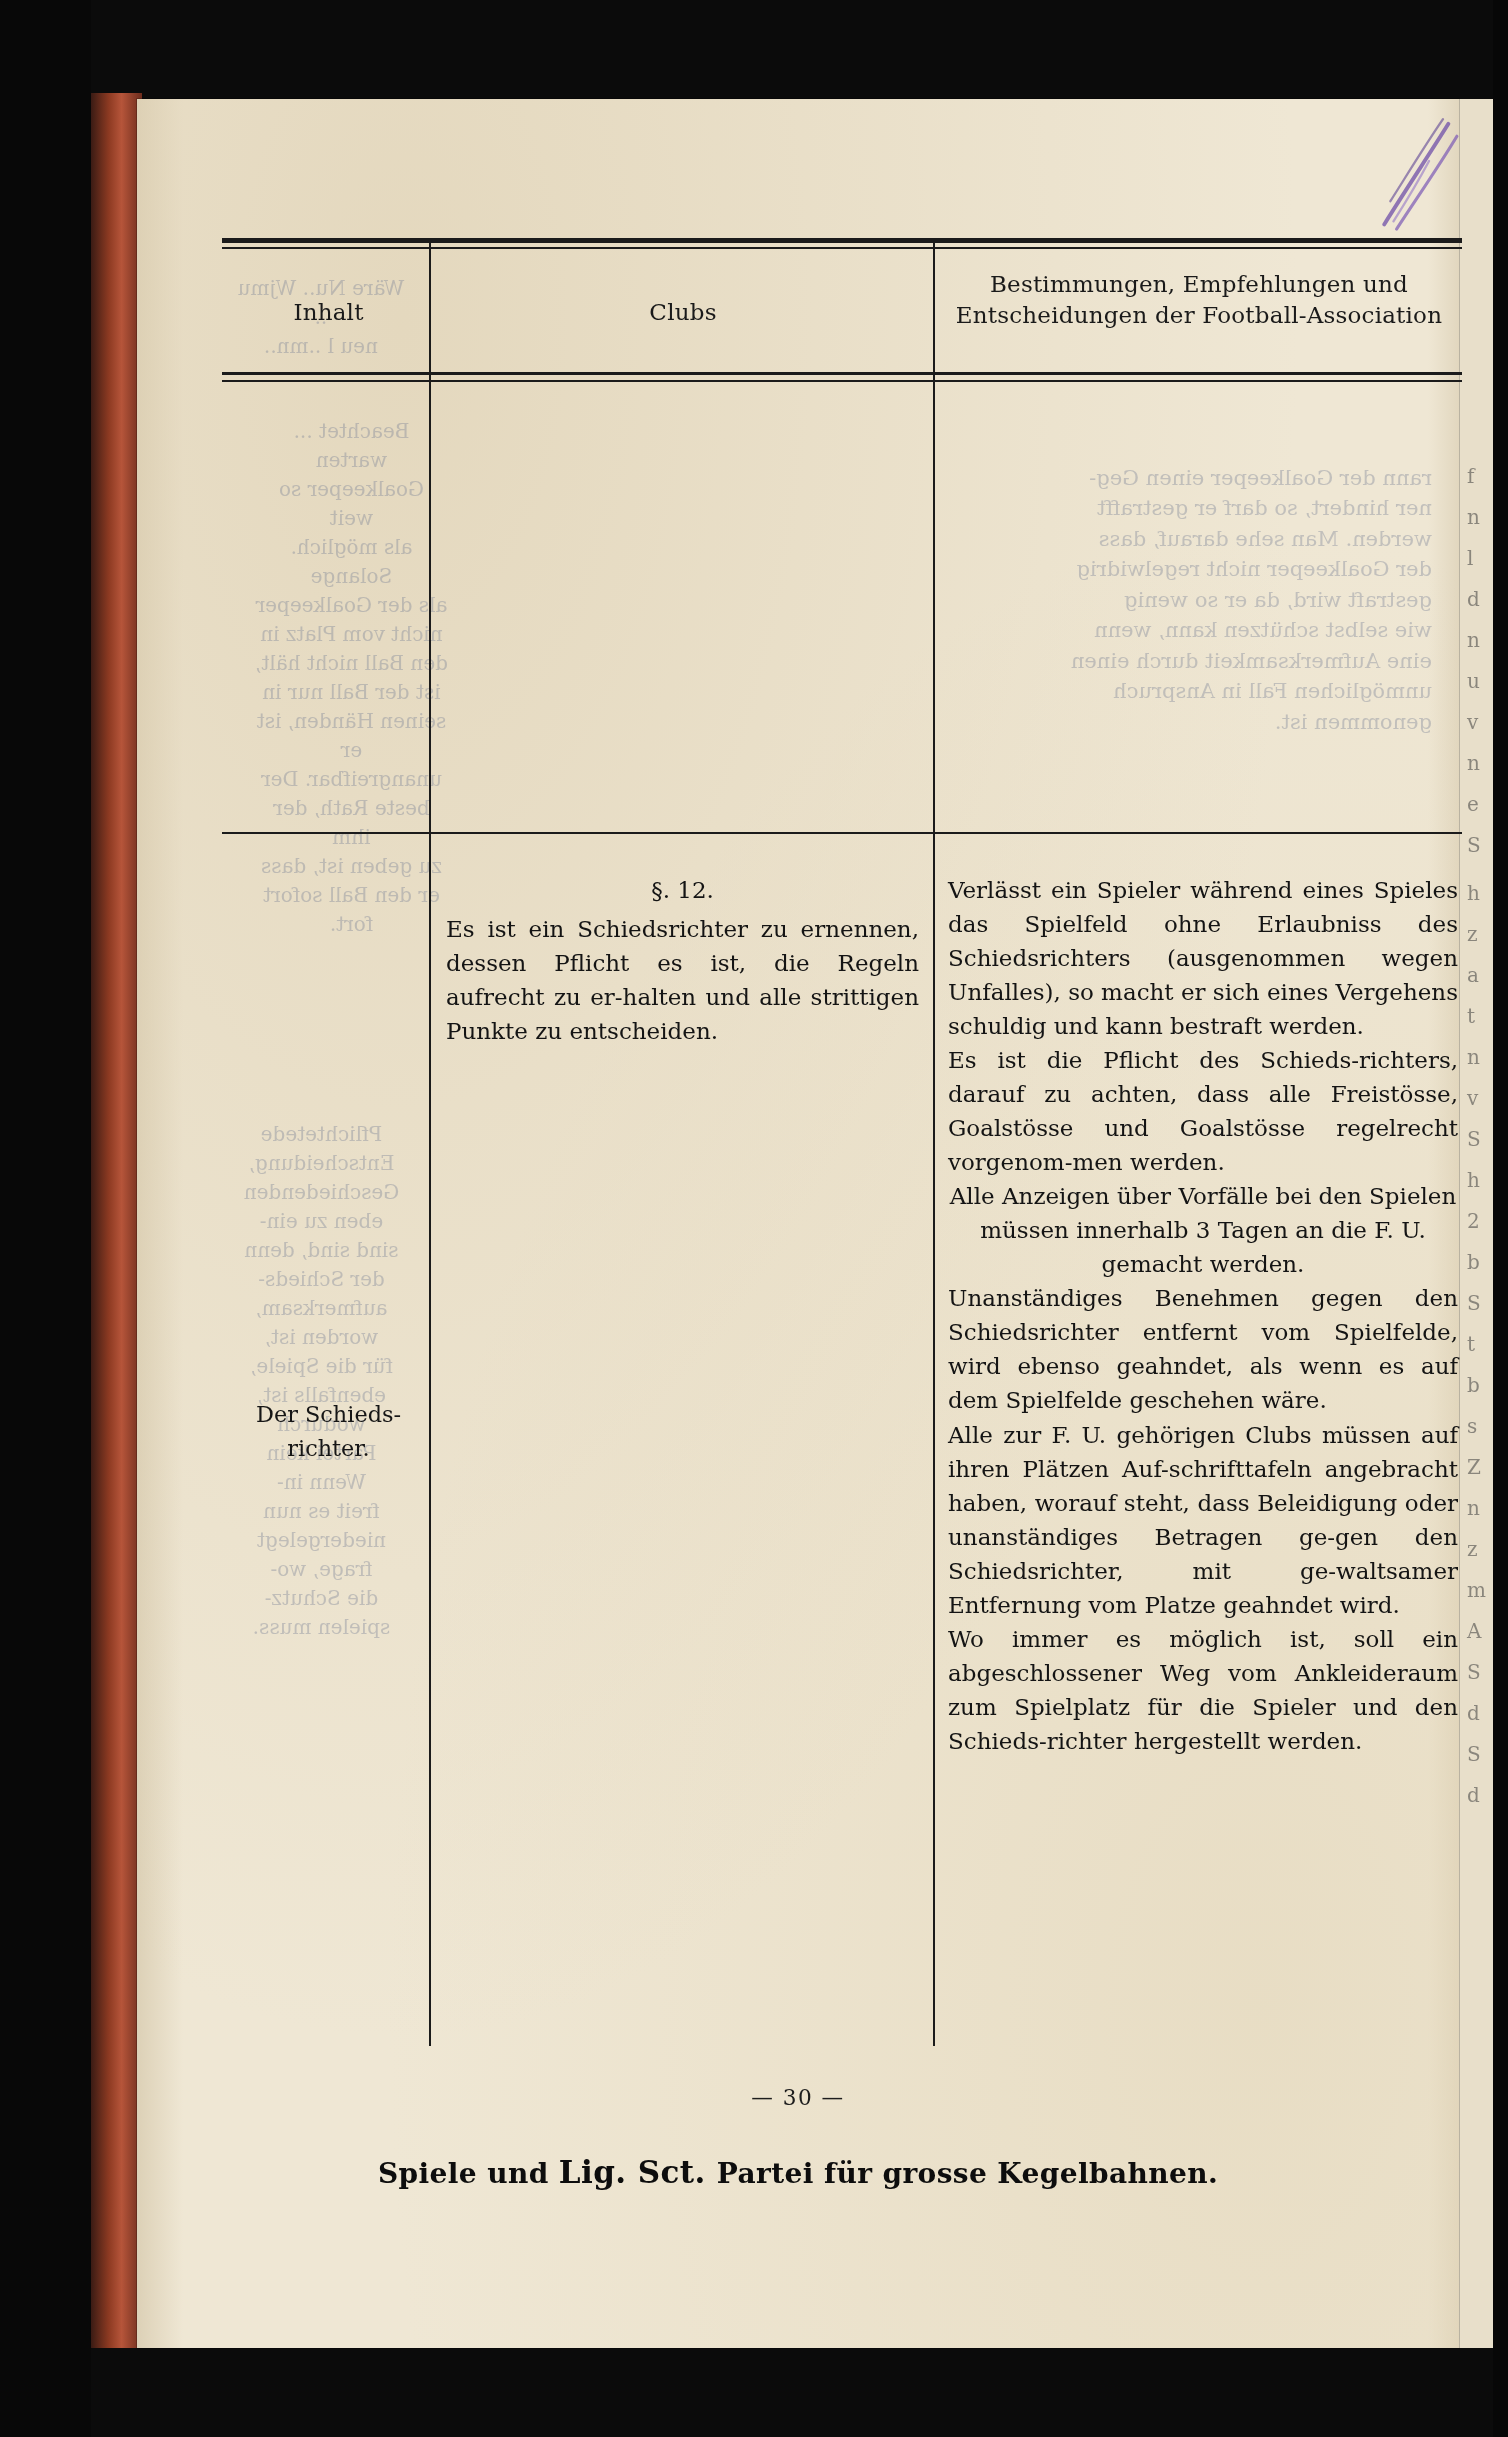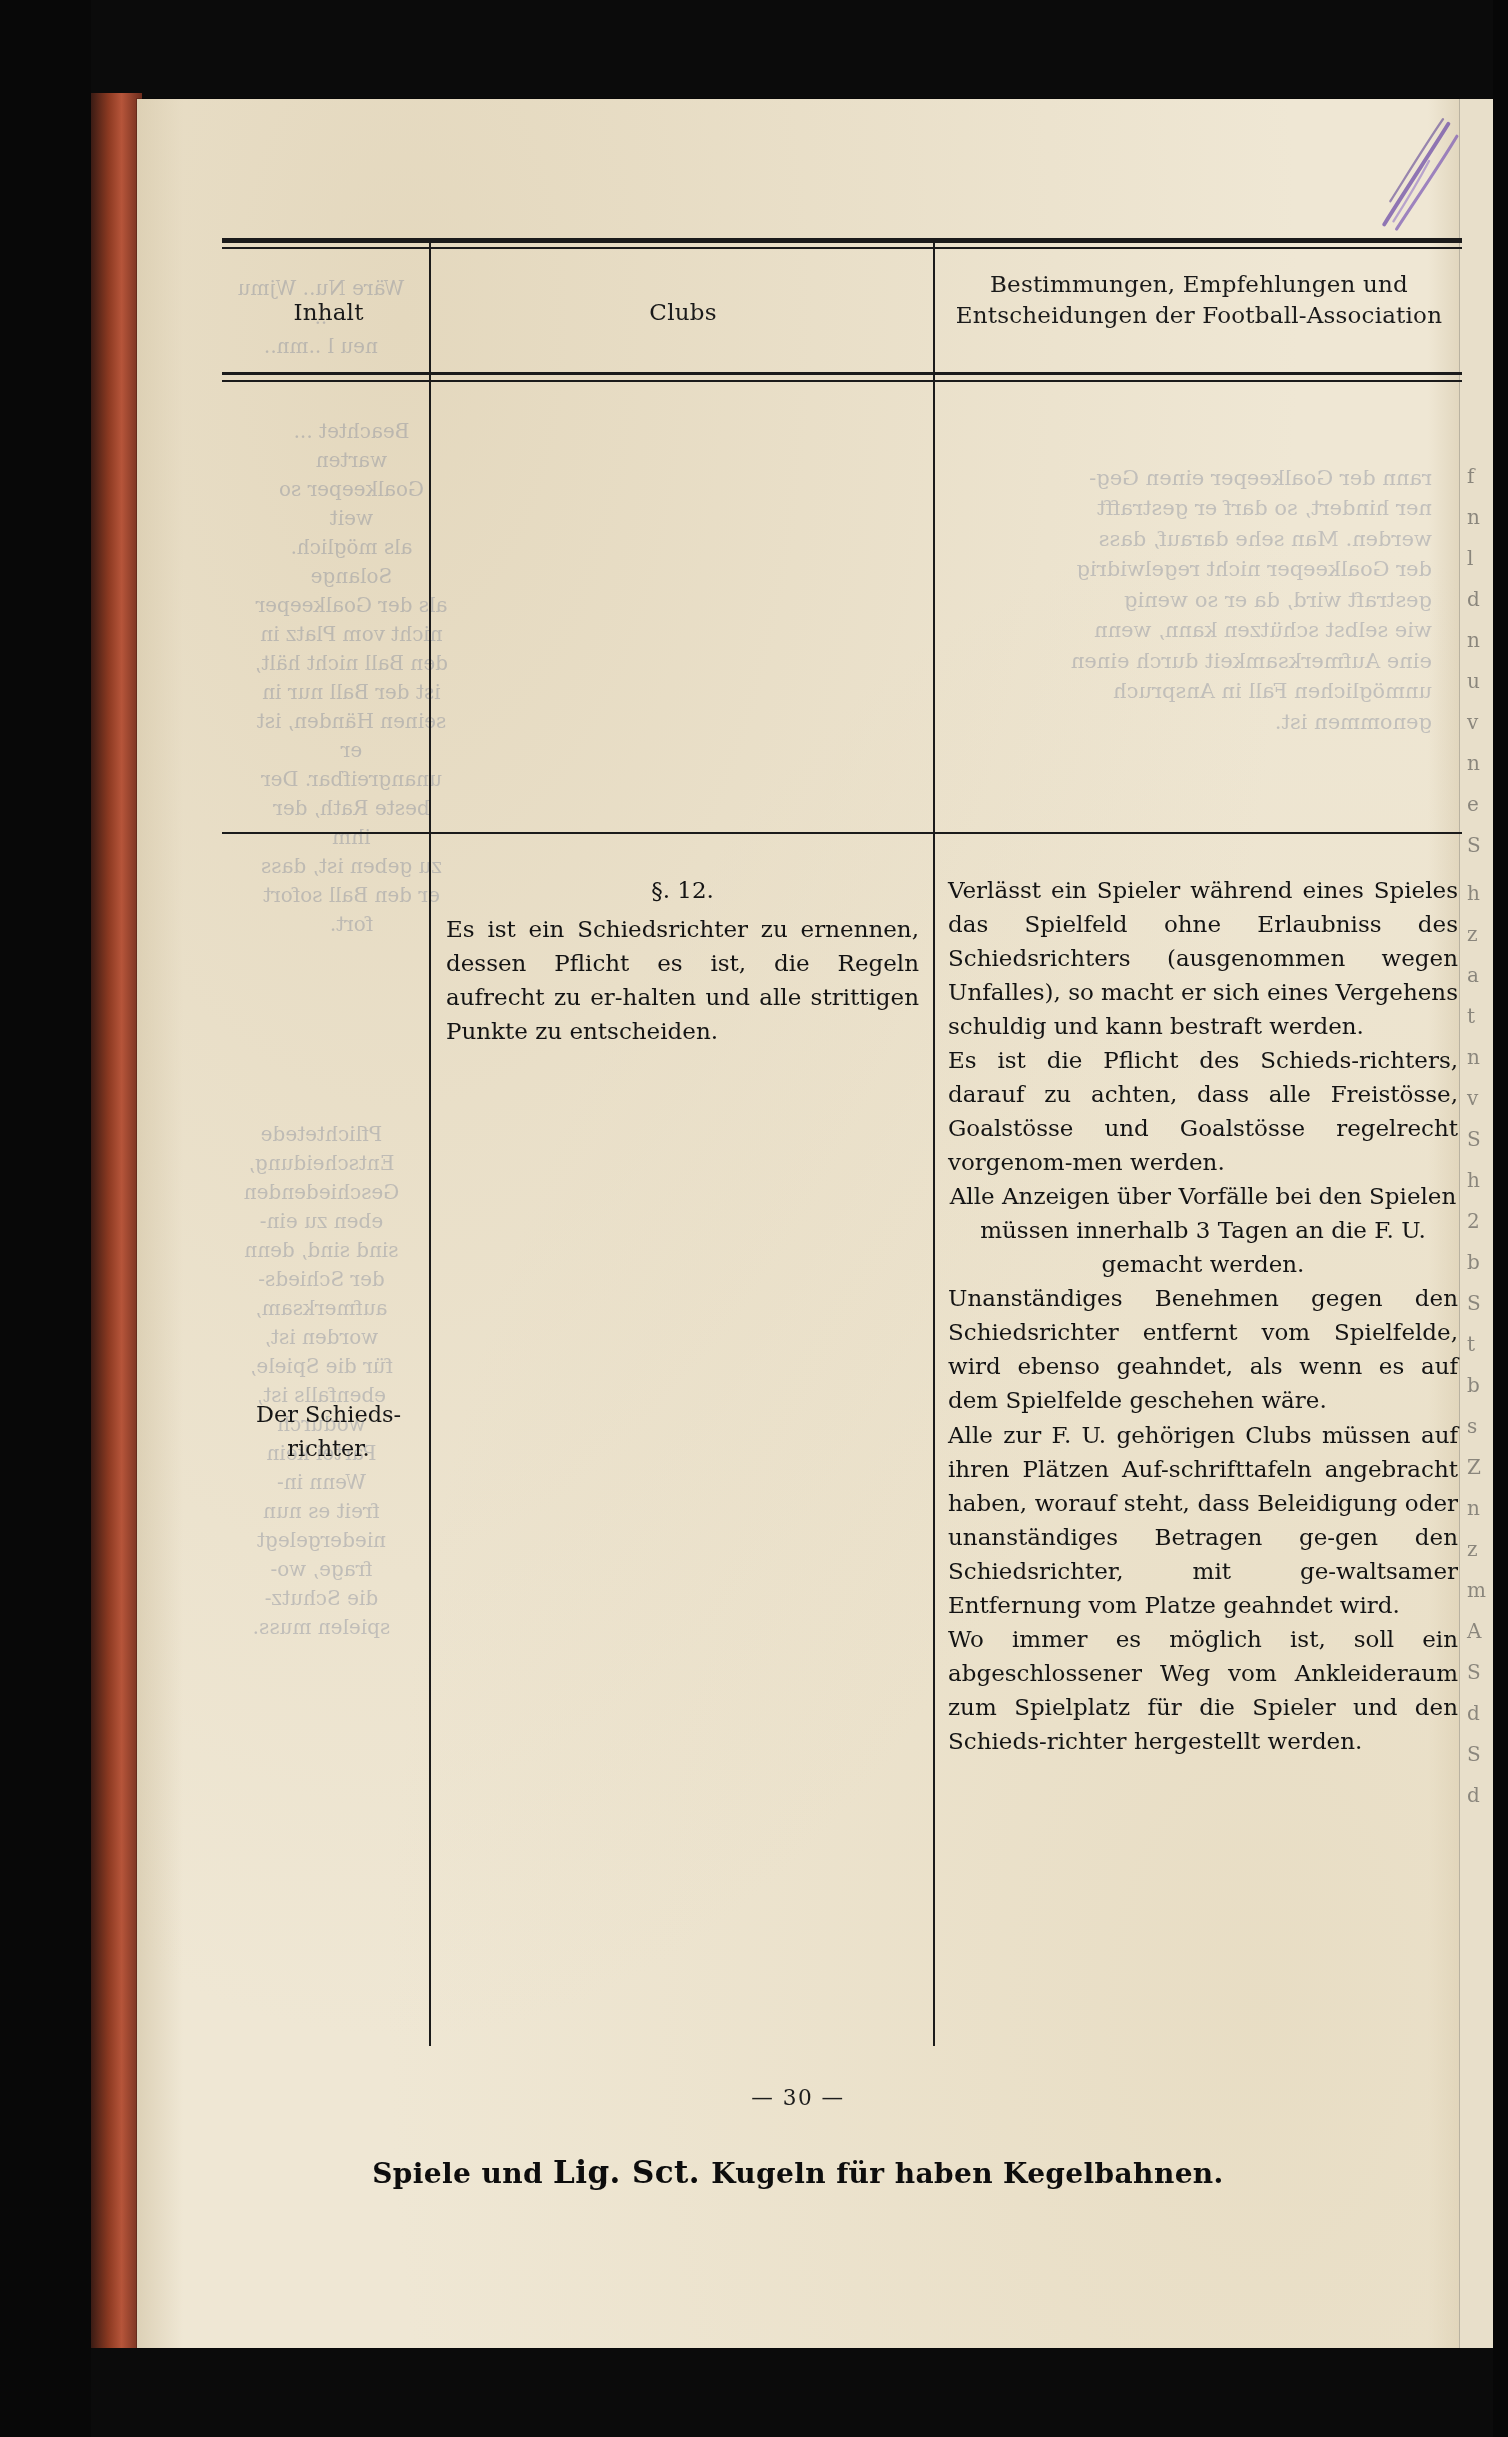--- a/index.html
+++ b/index.html
@@ -300,17 +300,17 @@
     <p>Es ist die Pflicht des Schieds-richters, darauf zu achten, dass alle Freistösse, Goalstösse und Goalstösse regelrecht vorgenom-men werden.</p>
     <p class="ctr">Alle Anzeigen über Vorfälle bei den Spielen müssen innerhalb 3 Tagen an die F. U. gemacht werden.</p>
     <p>Unanständiges Benehmen gegen den Schiedsrichter entfernt vom Spielfelde, wird ebenso geahndet, als wenn es auf dem Spielfelde geschehen wäre.</p>
     <p>Alle zur F. U. gehörigen Clubs müssen auf ihren Plätzen Auf-schrifttafeln angebracht haben, worauf steht, dass Beleidigung oder unanständiges Betragen ge-gen den Schiedsrichter, mit ge-waltsamer Entfernung vom Platze geahndet wird.</p>
     <p>Wo immer es möglich ist, soll ein abgeschlossener Weg vom Ankleideraum zum Spielplatz für die Spieler und den Schieds-richter hergestellt werden.</p>
   </div>
 
   <div class="folio" style="top:2085px;">— 30 —</div>
 
   <div class="footer-ad" style="top:2154px;">
-    <span>Spiele und </span><span class="big">Lig. Sct. </span><span>Kugeln für haben Kegelbahnen.</span>
+    <span>Spiele und </span><span class="big">Lig. Sct. </span><span>Partei für grosse Kegelbahnen.</span>
   </div>
 
 </div>
 
 
 </body></html>

